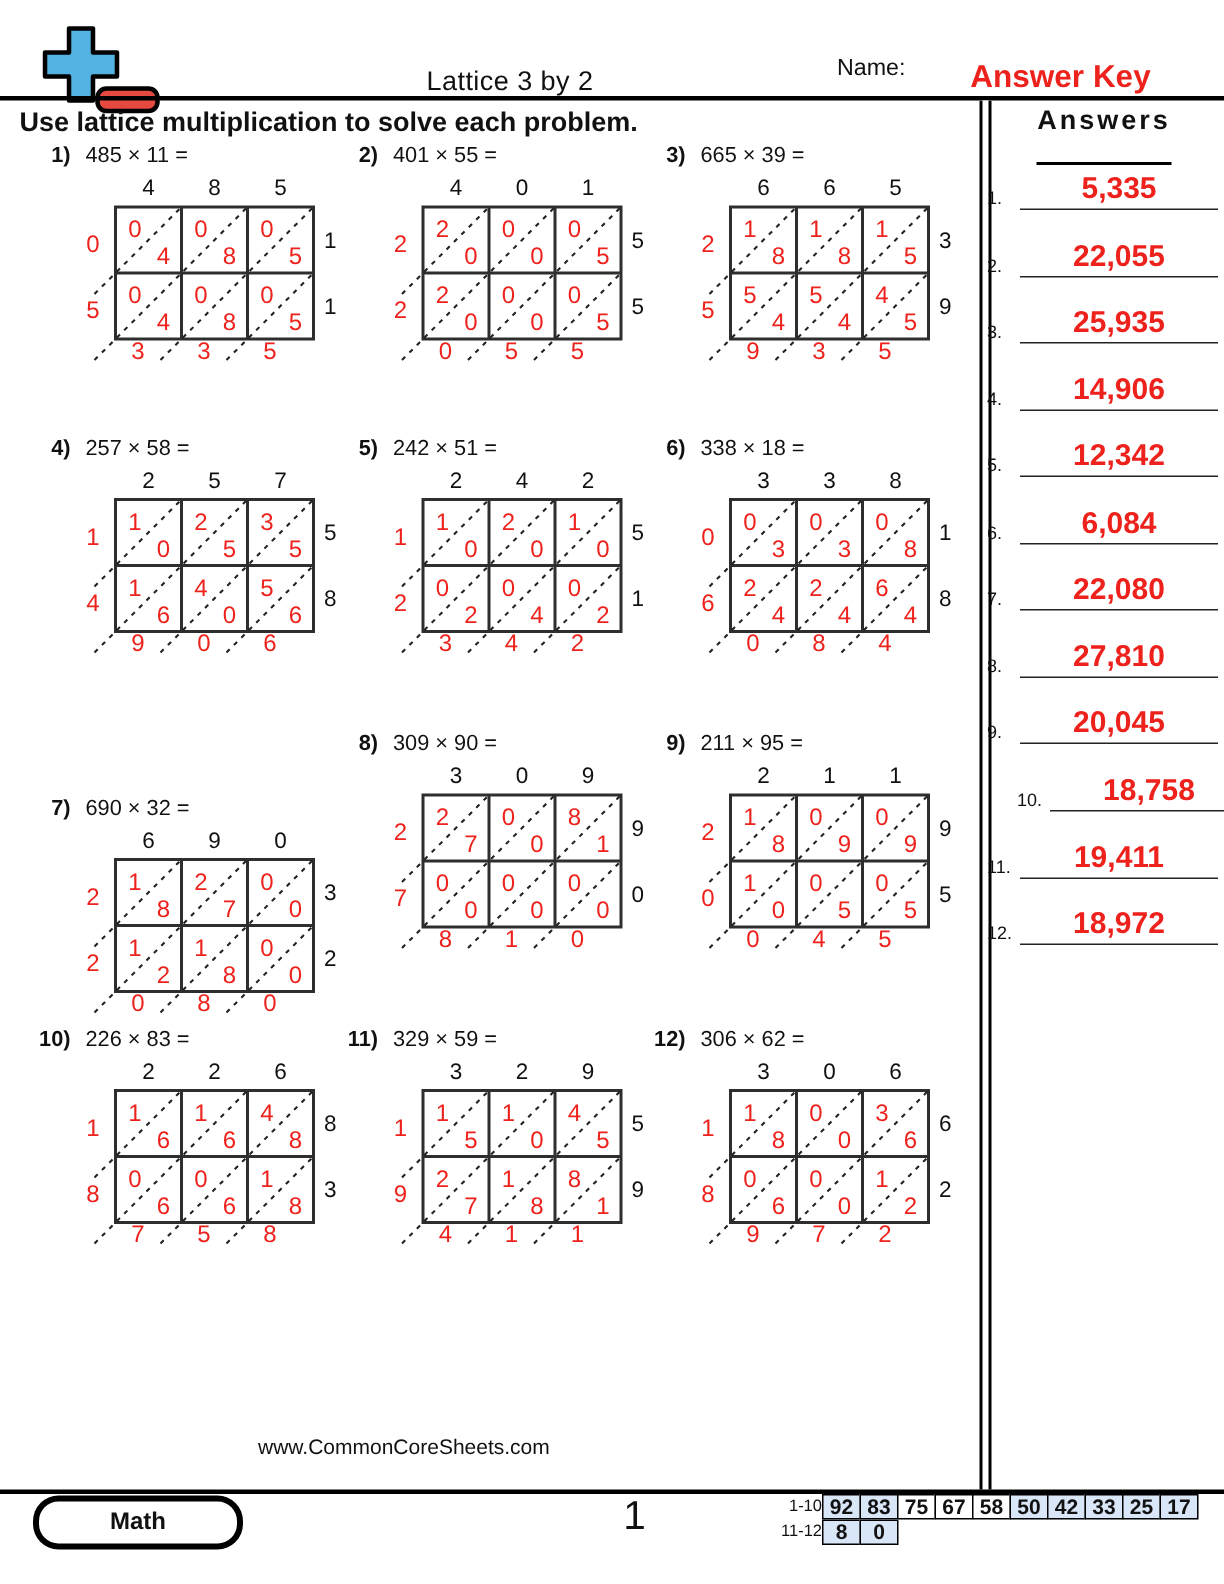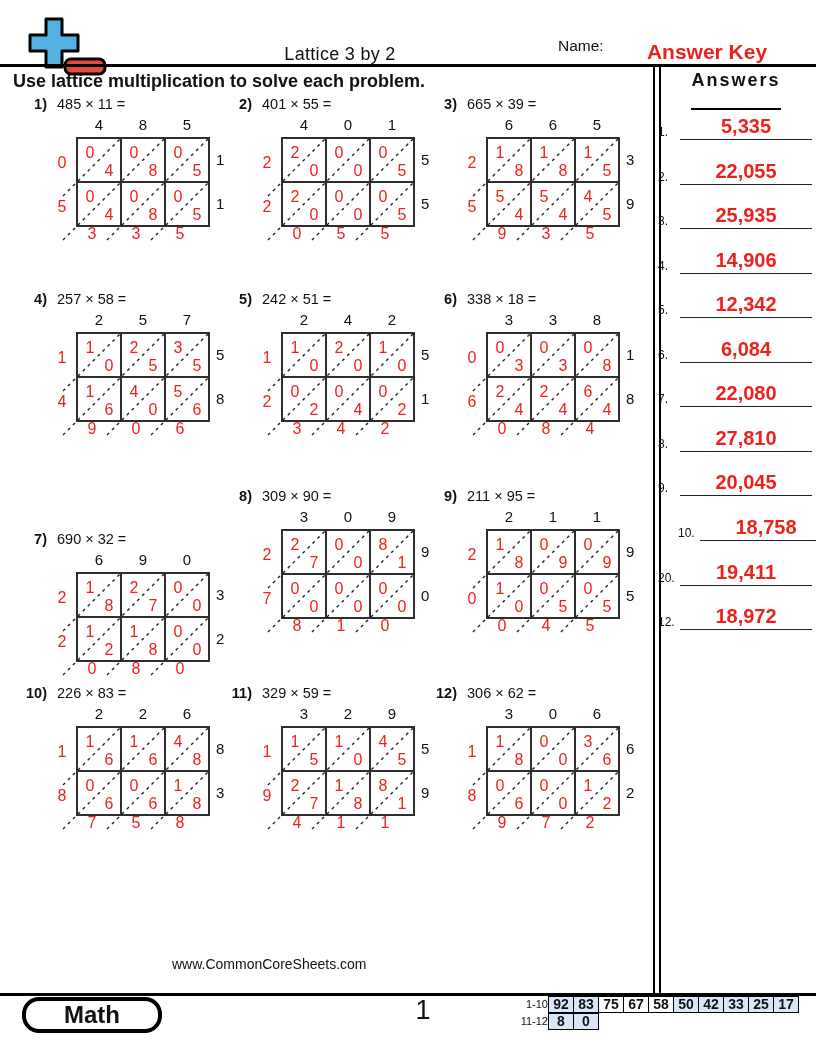--- a/index.html
+++ b/index.html
@@ -38,21 +38,21 @@
   .bdig{font-size:15px;fill:#111;}
   .rdig{font-size:16px;fill:var(--red);}
   .gridline{stroke:#2e2e2e;stroke-width:2;fill:none;}
   .diag{stroke:#222;stroke-width:1.4;stroke-dasharray:3,4;fill:none;}
 
   
   .footer-rule{position:absolute;left:0;top:993px;width:816px;height:3px;background:#000;}
   .math-badge{position:absolute;left:22px;top:997px;width:140px;height:36px;background:#000;
               border-radius:17px;}
   .math-badge-inner{position:absolute;left:4px;top:4px;right:4px;bottom:4px;background:#fff;
-              border-radius:13px;text-align:center;font-size:24px;font-weight:bold;line-height:28px;}
+              border-radius:13px;text-align:center;font-size:16px;font-weight:bold;line-height:28px;}
   .site-url{position:absolute;left:172px;top:956px;font-size:14px;}
   .page-number{position:absolute;left:393px;top:995px;width:60px;text-align:center;font-size:27px;}
   .score-table{position:absolute;left:512px;top:996px;}
   .score-row{display:flex;height:17px;}
   .score-label{width:36px;text-align:right;padding-right:1px;font-size:11px;line-height:17px;}
   .score-cell{width:26px;height:17px;box-sizing:border-box;border:1px solid #000;margin-left:-1px;
               text-align:center;font-size:14px;line-height:15px;background:#fff;font-weight:bold;}
   .score-cell.hl{background:var(--cellblue);}
 </style>
 </head>
@@ -533,21 +533,21 @@
         </div>
         <div class="answer-item" style="top: 469.4px;">
           <span class="ans-num">9.</span>
           <div class="ans-line">20,045</div>
         </div>
         <div class="answer-item" style="top: 513.95px; margin-left: 20px;">
           <span class="ans-num">10.</span>
           <div class="ans-line">18,758</div>
         </div>
         <div class="answer-item" style="top: 558.5px;">
-          <span class="ans-num">20.</span>
+          <span class="ans-num">11.</span>
           <div class="ans-line">19,411</div>
         </div>
         <div class="answer-item" style="top: 603.05px;">
           <span class="ans-num">12.</span>
           <div class="ans-line">18,972</div>
         </div>
       </div>
   </div>
 
   <div class="footer-rule"></div>

